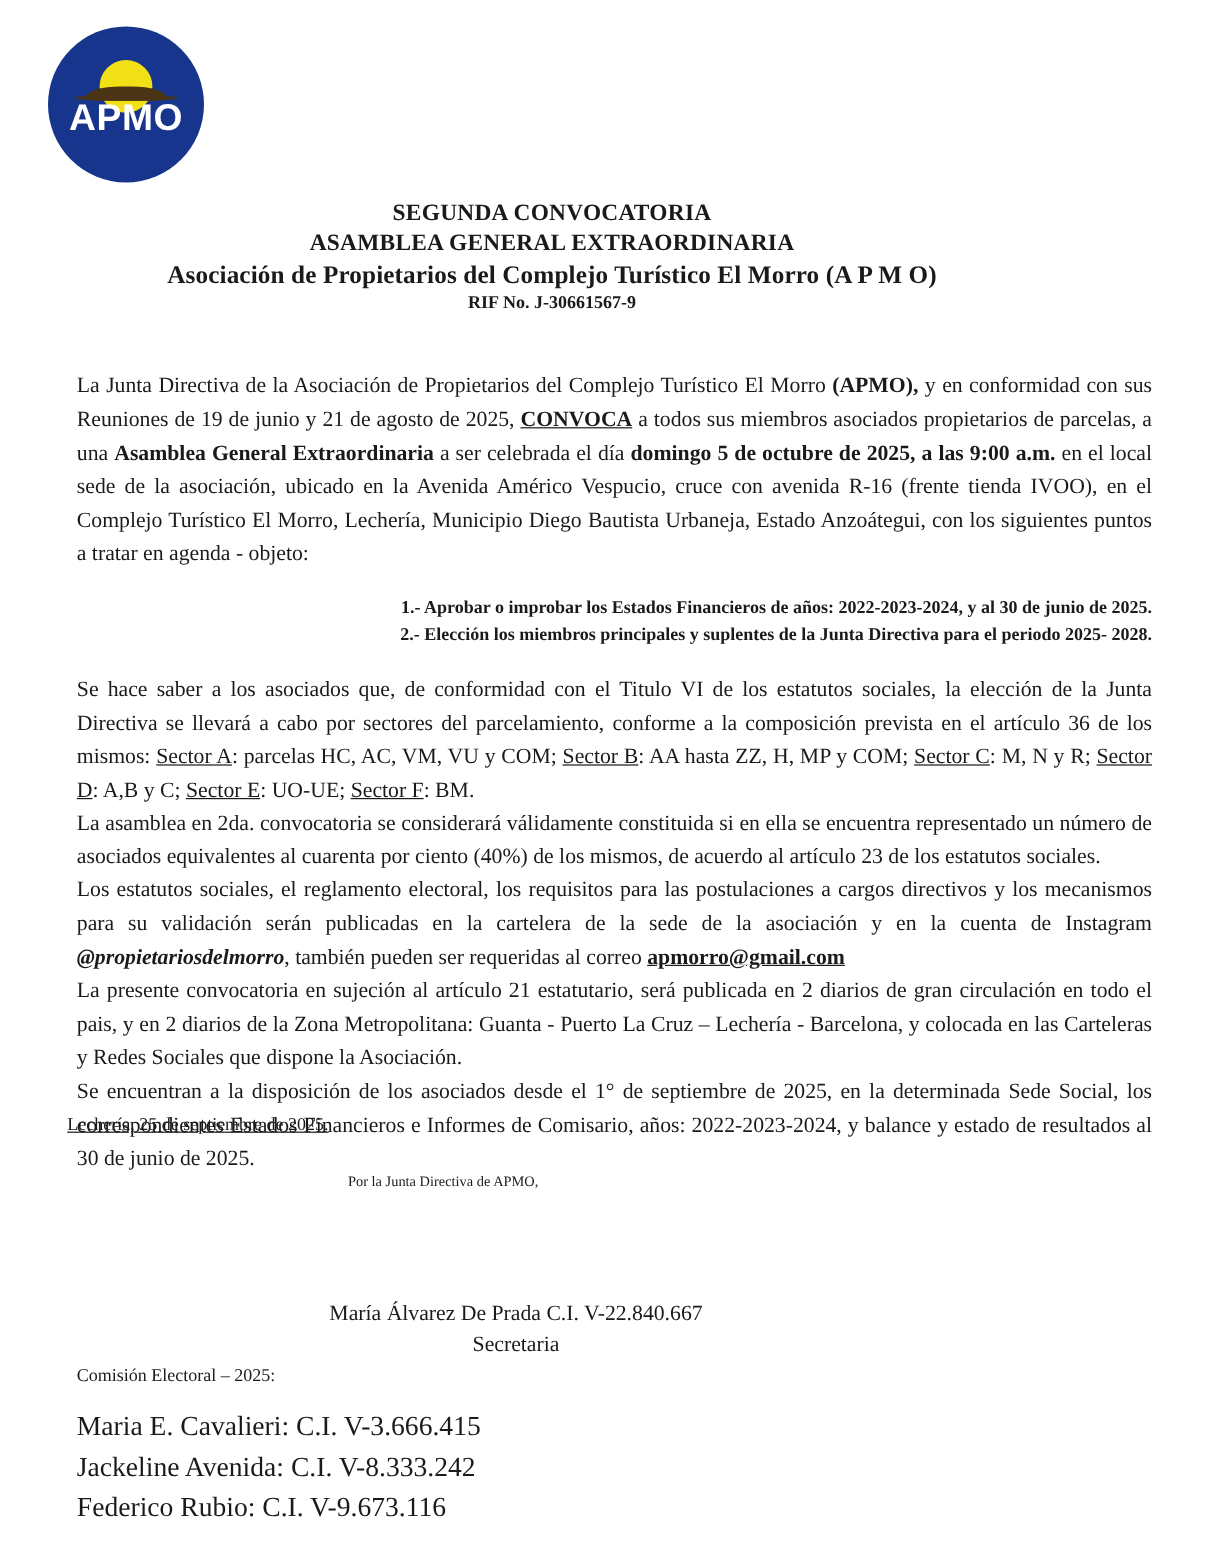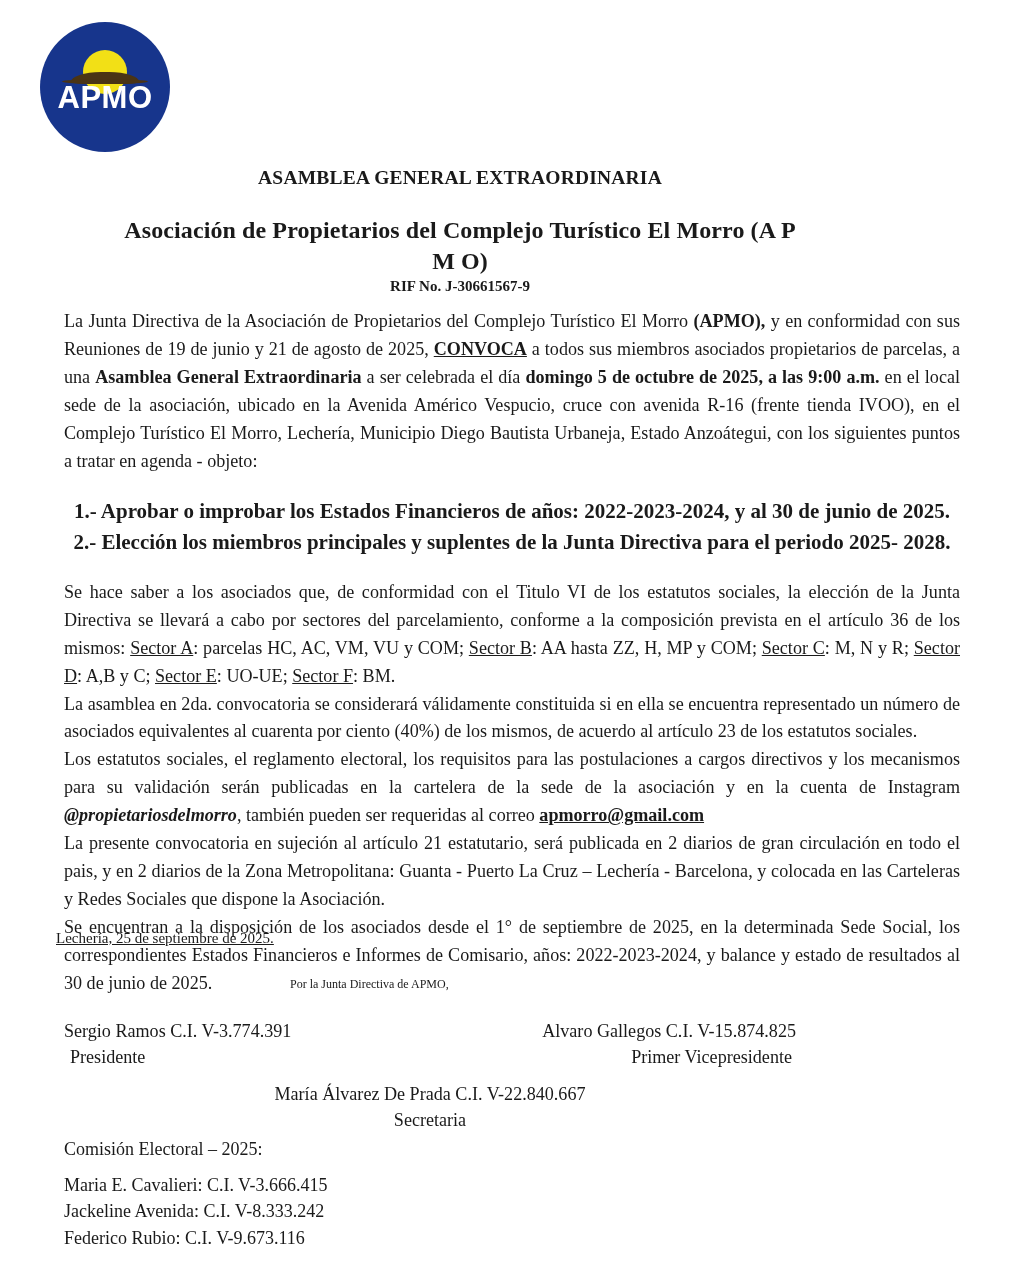--- a/index.html
+++ b/index.html
@@ -90,21 +90,21 @@
     position: absolute;
     left: 120px;
     right: 60px;
     top: 166px;
     text-align: center;
     font-weight: 700;
     line-height: 1.28;
   }
   .hdr-1 { font-size: 19.5px; letter-spacing: 0.2px; }
   .hdr-2 { font-size: 19.5px; letter-spacing: 0.2px; }
-  .hdr-3 { font-size: 24px; letter-spacing: 0.1px; margin-top: 24px; }
+  .hdr-3 { font-size: 21px; letter-spacing: 0.1px; }
   .hdr-rif { font-size: 15px; margin-top: 1px; }
 
   
   .body-block {
     position: absolute;
     left: 64px;
     width: 896px;
     top: 272px;
     margin-top: 36px;
   }
@@ -113,24 +113,24 @@
     font-size: 18.1px;
     line-height: 1.545;
     text-align: justify;
     text-justify: inter-word;
     hyphens: none;
   }
   .gap-lg { height: 20px; }
 
   .agenda p {
     margin: 0;
-    font-size: 21px;
+    font-size: 15px;
     font-weight: 700;
     line-height: 1.50;
-    text-align: center;
+    text-align: right;
   }
 
   b, strong { font-weight: 700; }
   u { text-decoration: underline; text-underline-offset: 1px; }
   .bi { font-weight: 700; font-style: italic; }
   .bu { font-weight: 700; text-decoration: underline; }
 
   
   .closing-line {
     position: absolute;
@@ -169,45 +169,46 @@
   .sig-name { display: block; }
   .sig-role { display: block; padding-left: 6px; }
   .sig-right .sig-role { padding-left: 0; padding-right: 4px; }
   .sig-center .sig-role { padding-left: 0; }
 
   
   .commission-title {
     position: absolute;
     left: 64px;
     top: 1139px;
-    font-size: 18px;
+    font-size: 15px;
   }
   .commission-list {
     position: absolute;
     left: 64px;
     top: 1172px;
-    font-size: 18px;
+    font-size: 23px;
     line-height: 1.46;
   }
   .commission-list div { white-space: nowrap; }
 </style>
 </head>
 <body>
 
 <div class="page">
 
   <div class="logo-wrap">
     <div class="logo-circle">
       <div class="logo-sun"></div>
       <div class="logo-land"></div>
       <div class="logo-text">APMO</div>
     </div>
   </div>
 
   <div class="doc-header">
+    <div class="hdr-1">SEGUNDA CONVOCATORIA</div>
     <div class="hdr-2">ASAMBLEA GENERAL EXTRAORDINARIA</div>
     <div class="hdr-3">Asociación de Propietarios del Complejo Turístico El Morro (A P M O)</div>
     <div class="hdr-rif">RIF No. J-30661567-9</div>
   </div>
 
   <div class="body-block">
 
     <p class="para"><span>La Junta Directiva de la Asociación de Propietarios del Complejo Turístico El Morro </span><b>(APMO),</b><span> y en conformidad con sus Reuniones de 19 de junio y 21 de agosto de 2025, </span><b><u>CONVOCA</u></b><span> a todos sus miembros asociados propietarios de parcelas, a una </span><b>Asamblea General Extraordinaria</b><span> a ser celebrada el día </span><b>domingo 5 de octubre de 2025, a las 9:00 a.m.</b><span> en el local sede de la asociación, ubicado en la Avenida Américo Vespucio, cruce con avenida R-16 (frente tienda IVOO), en el Complejo Turístico El Morro, Lechería, Municipio Diego Bautista Urbaneja, Estado Anzoátegui, con los siguientes puntos a tratar en agenda - objeto:</span></p>
 
     <div class="gap-lg"></div>
@@ -227,30 +228,20 @@
 
     <p class="para">La presente convocatoria en sujeción al artículo 21 estatutario, será publicada en 2 diarios de gran circulación en todo el pais, y en 2 diarios de la Zona Metropolitana: Guanta - Puerto La Cruz – Lechería - Barcelona, y colocada en las Carteleras y Redes Sociales que dispone la Asociación.</p>
 
     <p class="para">Se encuentran a la disposición de los asociados desde el 1° de septiembre de 2025, en la determinada Sede Social, los correspondientes Estados Financieros e Informes de Comisario, años: 2022-2023-2024, y balance y estado de resultados al 30 de junio de 2025.</p>
   </div>
 
   <div class="closing-line">Lechería, 25 de septiembre de 2025.</div>
 
   <div class="junta-line">Por la Junta Directiva de APMO,</div>
 
-  <div class="sig-row">
-    <div class="sig-left">
-      <span class="sig-name">Sergio Ramos C.I. V-3.774.391</span>
-      <span class="sig-role">Presidente</span>
-    </div>
-    <div class="sig-right">
-      <span class="sig-name">Alvaro Gallegos C.I. V-15.874.825</span>
-      <span class="sig-role">Primer Vicepresidente</span>
-    </div>
-  </div>
 
   <div class="sig-center">
     <span class="sig-name">María Álvarez De Prada C.I. V-22.840.667</span>
     <span class="sig-role">Secretaria</span>
   </div>
 
   <div class="commission-title">Comisión Electoral – 2025:</div>
   <div class="commission-list">
     <div>Maria E. Cavalieri: C.I. V-3.666.415</div>
     <div>Jackeline Avenida: C.I. V-8.333.242</div>

